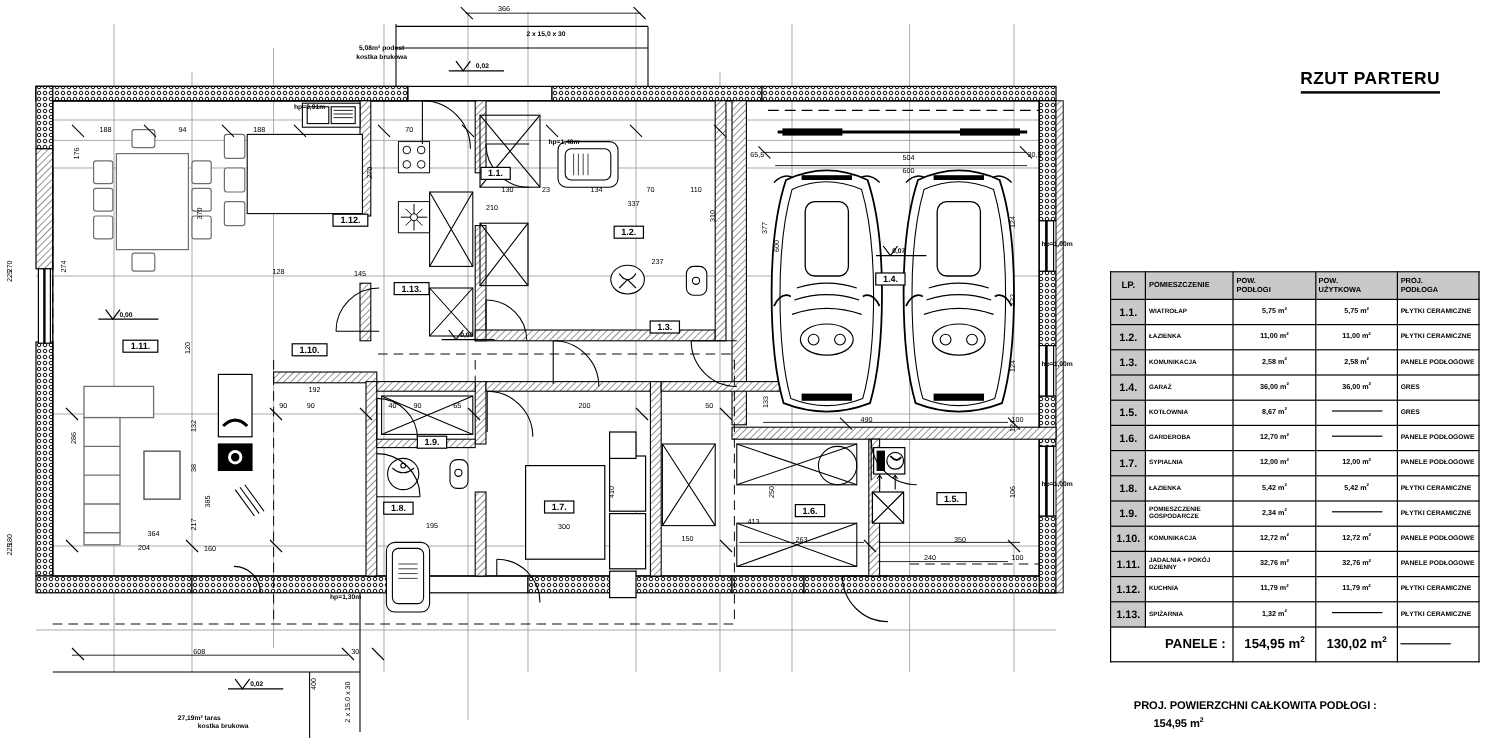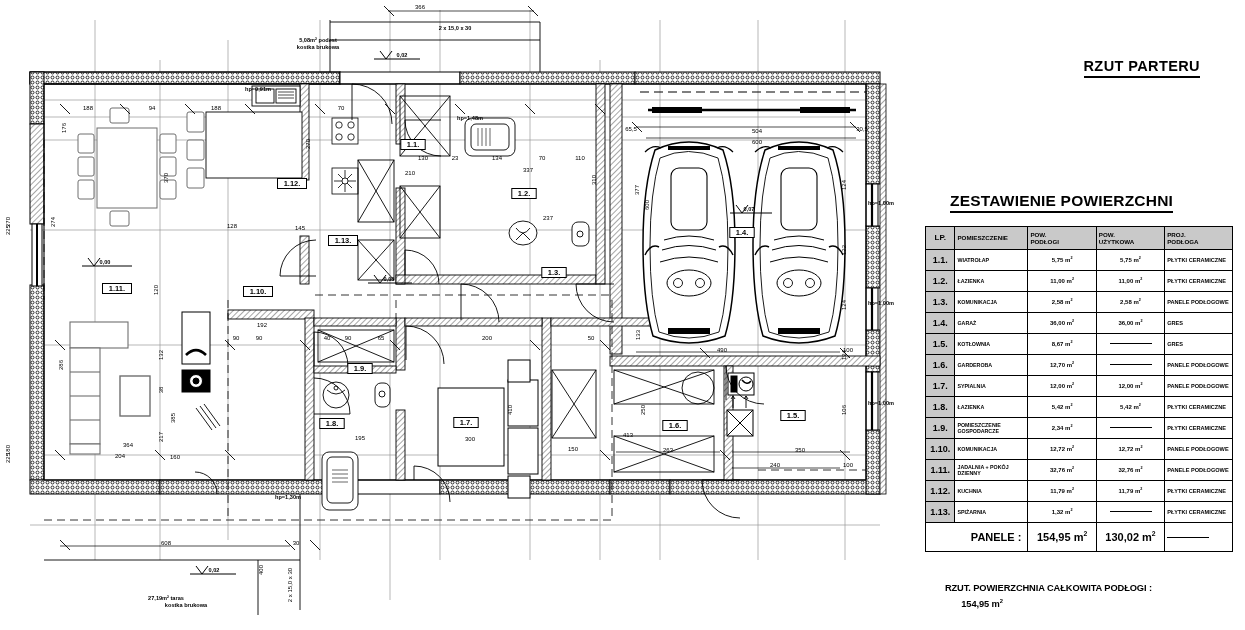--- a/index.html
+++ b/index.html
@@ -603,21 +603,20 @@
           <text x="263" y="570" font-size="6" fill="#000" text-anchor="middle" transform="rotate(-90 263 570)">400</text>
           <text x="292" y="585" font-size="6" fill="#000" text-anchor="middle" transform="rotate(-90 292 585)">2 x 15,0 x 30</text>
         </g>
   </svg>
   </div>
 
   <div id="panel">
 
     <div class="sheet-title">RZUT PARTERU</div>
 
-    <div class="table-title">ZESTAWIENIE POWIERZCHNI</div>
 
     <table class="areas">
       <thead>
         <tr>
           <th class="lp">LP.</th>
           <th>POMIESZCZENIE</th>
           <th>
             <div>POW.</div>
             <div>PODŁOGI</div>
           </th>
@@ -727,21 +726,21 @@
             <td class="lbl" colspan="2">PANELE :</td>
             <td class="v">154,95 m<sup>2</sup></td>
             <td class="v">130,02 m<sup>2</sup></td>
             <td class="fl"><span class="dash"></span></td>
           </tr>
         </tbody>
     </table>
 
     <div class="summary">
       <div class="row">
-        <span>RZUT. POWIERZCHNIA CAŁKOWITA PODŁOGI :</span>
+        <span>PROJ. POWIERZCHNI CAŁKOWITA PODŁOGI :</span>
         <span class="num"><span>154,95 m</span><sup>2</sup></span>
       </div>
       <div class="row">
         
         
       </div>
 
     </div>
   </div>
 </div>

